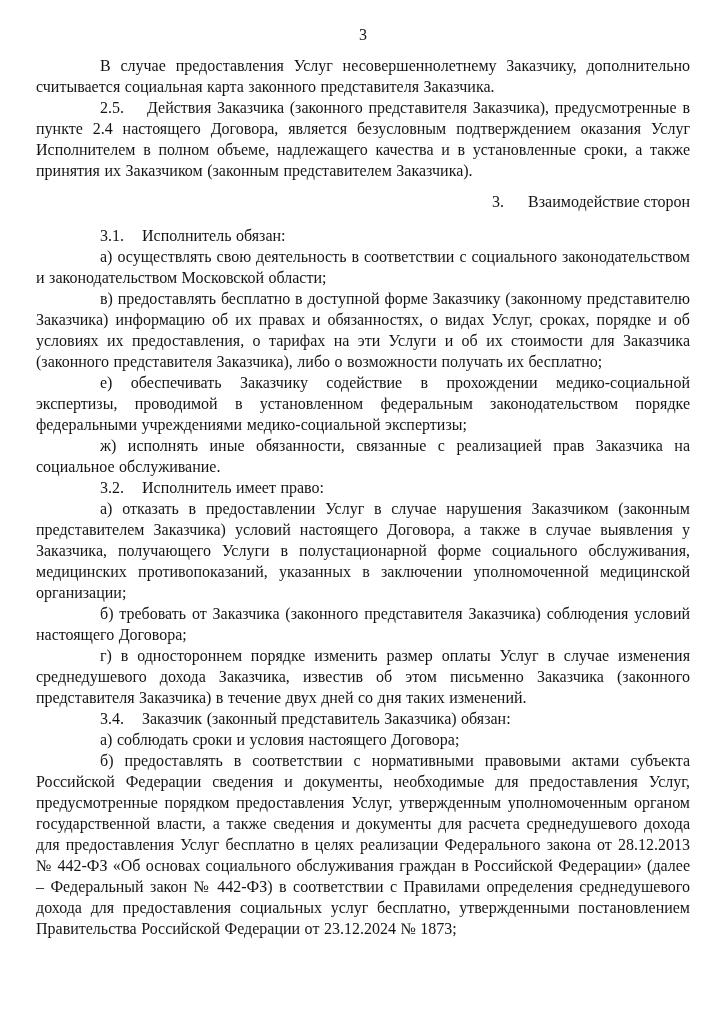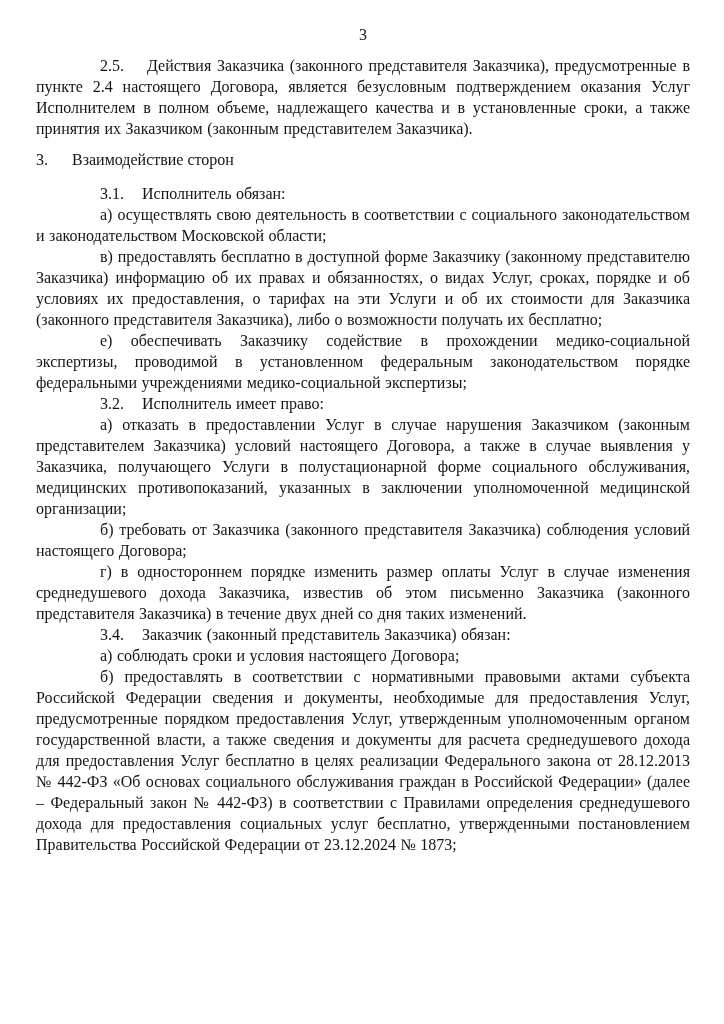--- a/index.html
+++ b/index.html
@@ -27,36 +27,38 @@
     margin: 0 0 10px 0;
   }
   p.body-par {
     margin: 0;
     text-align: justify;
     text-indent: 64px;
     word-spacing: 0.5px;
   }
   p.section-heading {
     margin: 10px 0 13px 0;
-    text-align: left;
+    text-align: right;
     text-indent: 0;
   }
 </style>
 </head>
 <body>
 
 <div class="page">
   <div class="page-number">3</div>
 
+  <p class="body-par">В случае предоставления Услуг несовершеннолетнему Заказчику, дополнительно считывается социальная карта законного представителя Заказчика.</p>
   <p class="body-par">2.5.&nbsp;&nbsp;&nbsp;&nbsp;Действия Заказчика (законного представителя Заказчика), предусмотренные в пункте 2.4 настоящего Договора, является безусловным подтверждением оказания Услуг Исполнителем в полном объеме, надлежащего качества и в установленные сроки, а также принятия их Заказчиком (законным представителем Заказчика).</p>
   <p class="section-heading">3.&nbsp;&nbsp;&nbsp;&nbsp;&nbsp;&nbsp;Взаимодействие сторон</p>
   <p class="body-par">3.1.&nbsp;&nbsp;&nbsp;&nbsp;Исполнитель обязан:</p>
   <p class="body-par">а) осуществлять свою деятельность в соответствии с социального законодательством и законодательством Московской области;</p>
   <p class="body-par">в) предоставлять бесплатно в доступной форме Заказчику (законному представителю Заказчика) информацию об их правах и обязанностях, о видах Услуг, сроках, порядке и об условиях их предоставления, о тарифах на эти Услуги и об их стоимости для Заказчика (законного представителя Заказчика), либо о возможности получать их бесплатно;</p>
   <p class="body-par">е) обеспечивать Заказчику содействие в прохождении медико-социальной экспертизы, проводимой в установленном федеральным законодательством порядке федеральными учреждениями медико-социальной экспертизы;</p>
+  <p class="body-par">ж) исполнять иные обязанности, связанные с реализацией прав Заказчика на социальное обслуживание.</p>
   <p class="body-par">3.2.&nbsp;&nbsp;&nbsp;&nbsp;Исполнитель имеет право:</p>
   <p class="body-par">а) отказать в предоставлении Услуг в случае нарушения Заказчиком (законным представителем Заказчика) условий настоящего Договора, а также в случае выявления у Заказчика, получающего Услуги в полустационарной форме социального обслуживания, медицинских противопоказаний, указанных в заключении уполномоченной медицинской организации;</p>
   <p class="body-par">б) требовать от Заказчика (законного представителя Заказчика) соблюдения условий настоящего Договора;</p>
   <p class="body-par">г) в одностороннем порядке изменить размер оплаты Услуг в случае изменения среднедушевого дохода Заказчика, известив об этом письменно Заказчика (законного представителя Заказчика) в течение двух дней со дня таких изменений.</p>
   <p class="body-par">3.4.&nbsp;&nbsp;&nbsp;&nbsp;Заказчик (законный представитель Заказчика) обязан:</p>
   <p class="body-par">а) соблюдать сроки и условия настоящего Договора;</p>
   <p class="body-par">б) предоставлять в соответствии с нормативными правовыми актами субъекта Российской Федерации сведения и документы, необходимые для предоставления Услуг, предусмотренные порядком предоставления Услуг, утвержденным уполномоченным органом государственной власти, а также сведения и документы для расчета среднедушевого дохода для предоставления Услуг бесплатно в целях реализации Федерального закона от 28.12.2013 № 442-ФЗ «Об основах социального обслуживания граждан в Российской Федерации» (далее – Федеральный закон № 442-ФЗ) в соответствии с Правилами определения среднедушевого дохода для предоставления социальных услуг бесплатно, утвержденными постановлением Правительства Российской Федерации от 23.12.2024 № 1873;</p>
 </div>
 
 </body></html>

